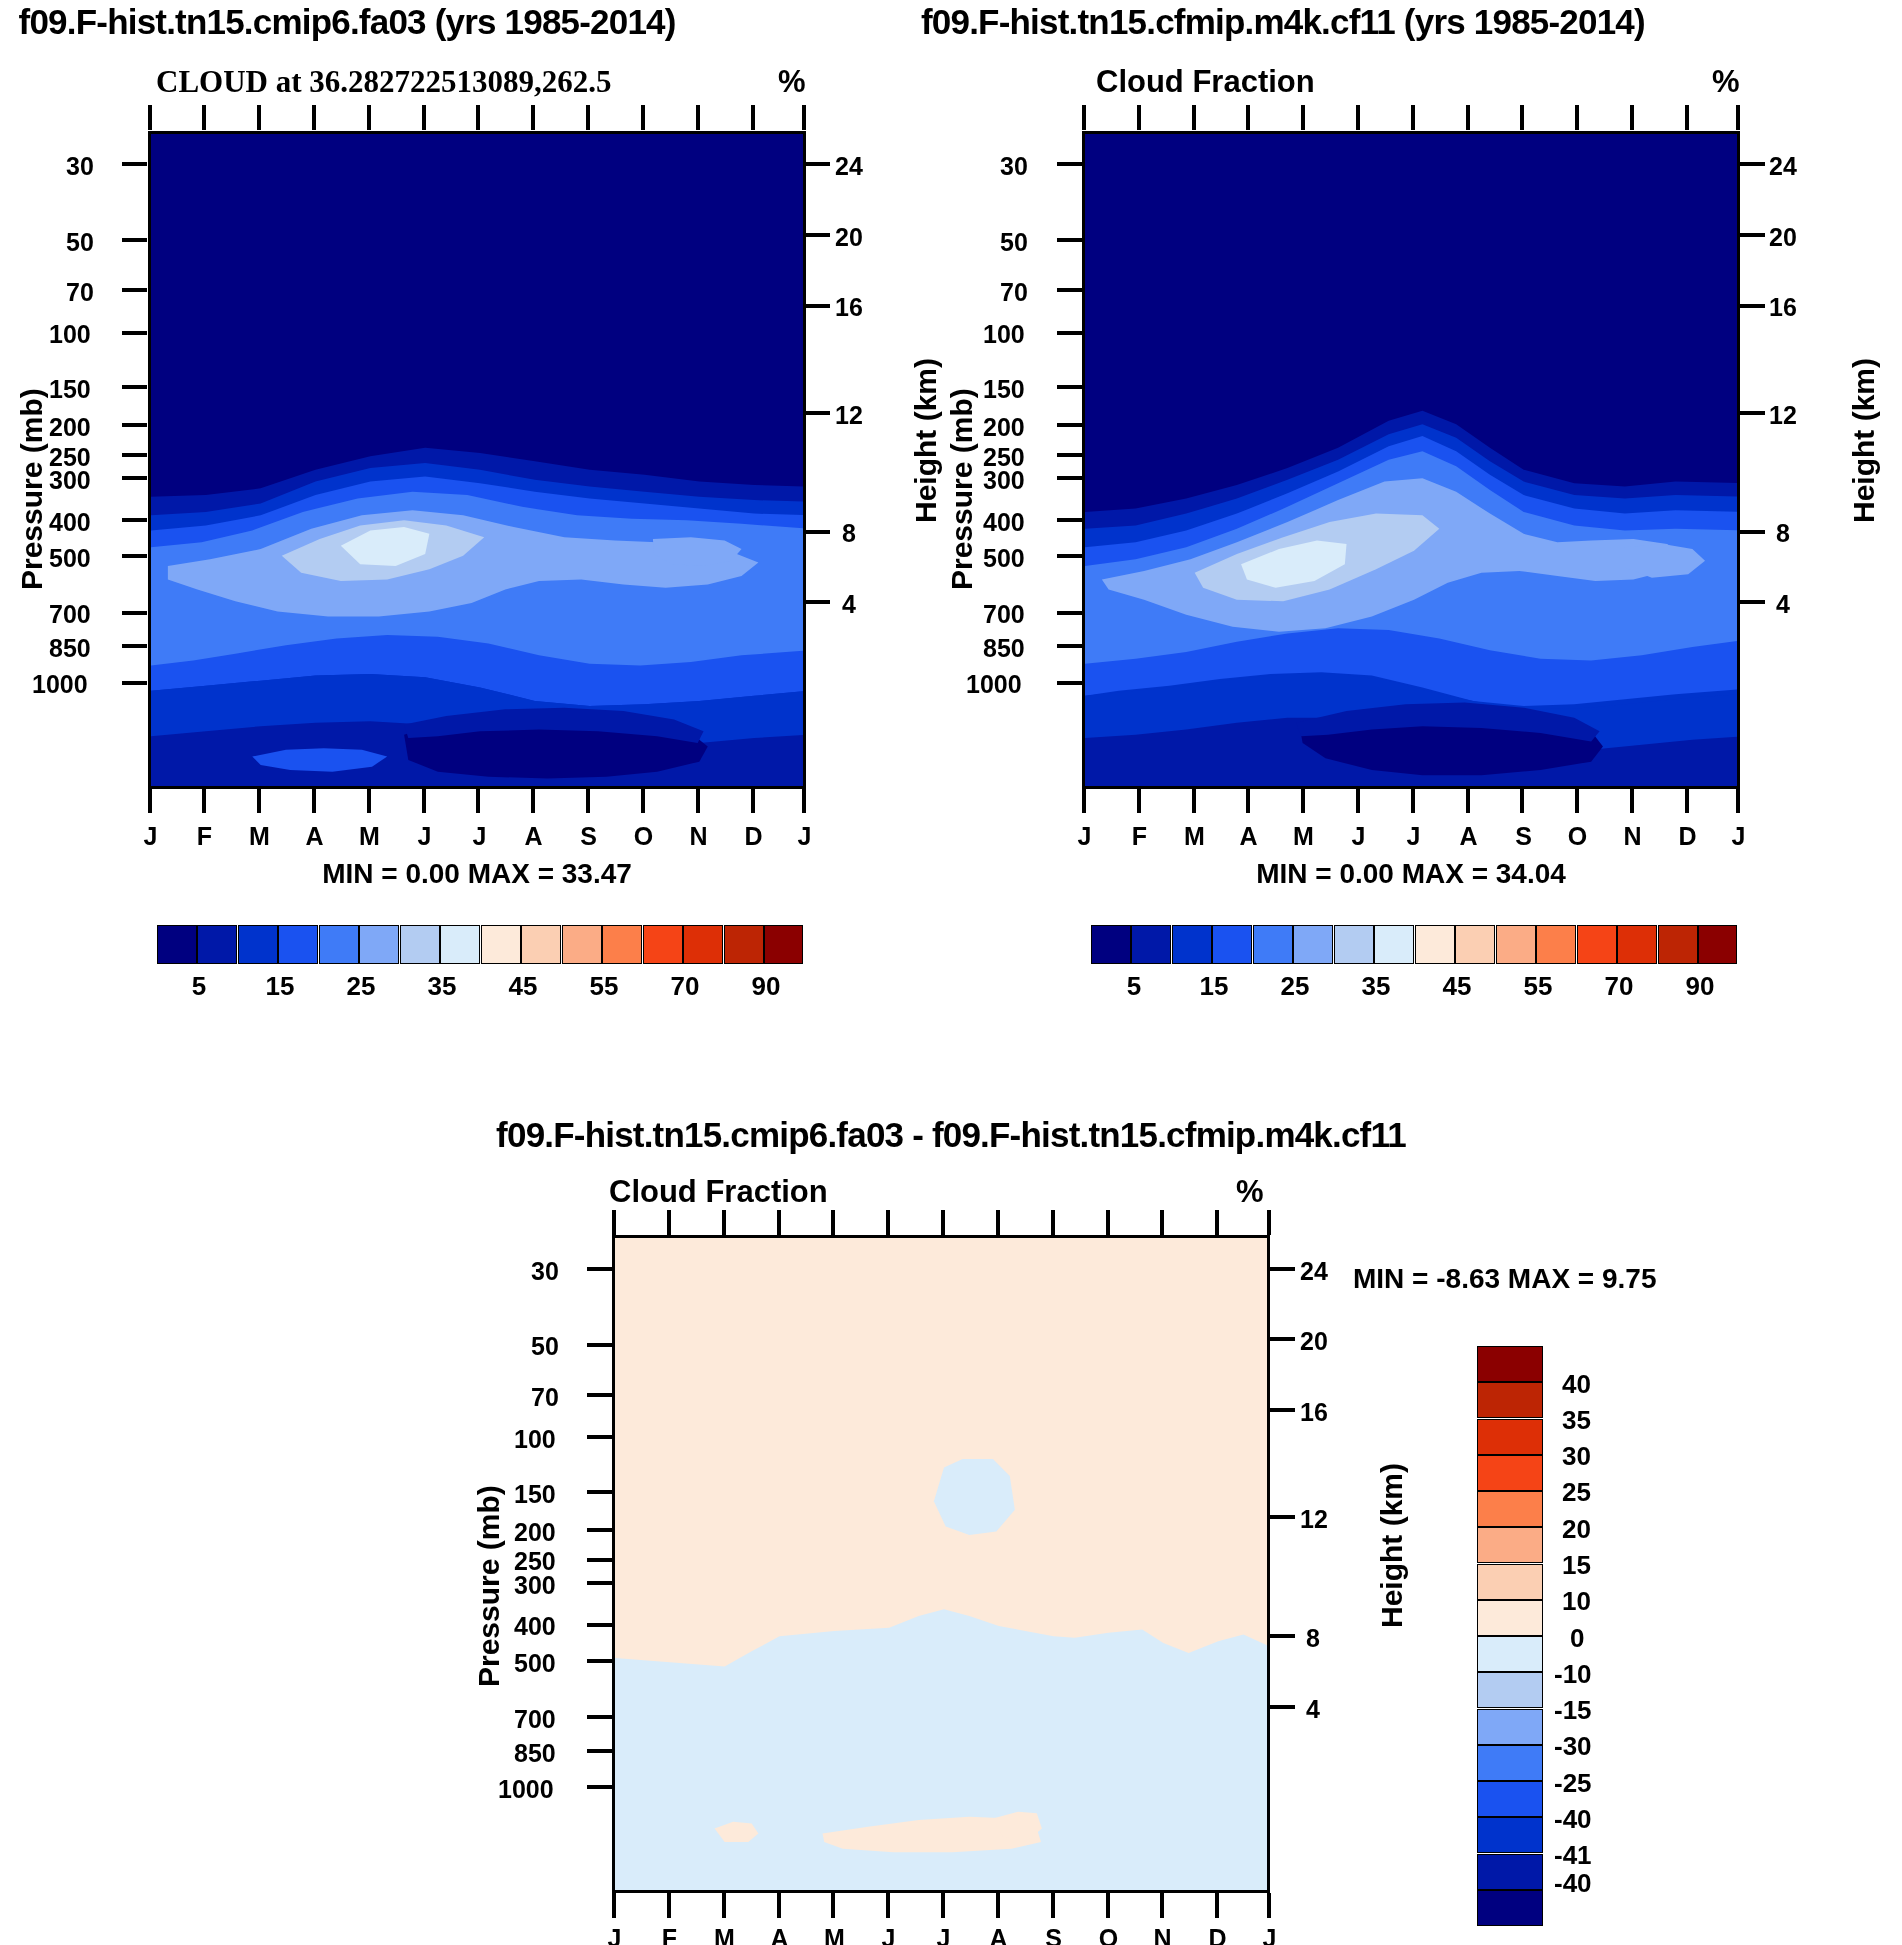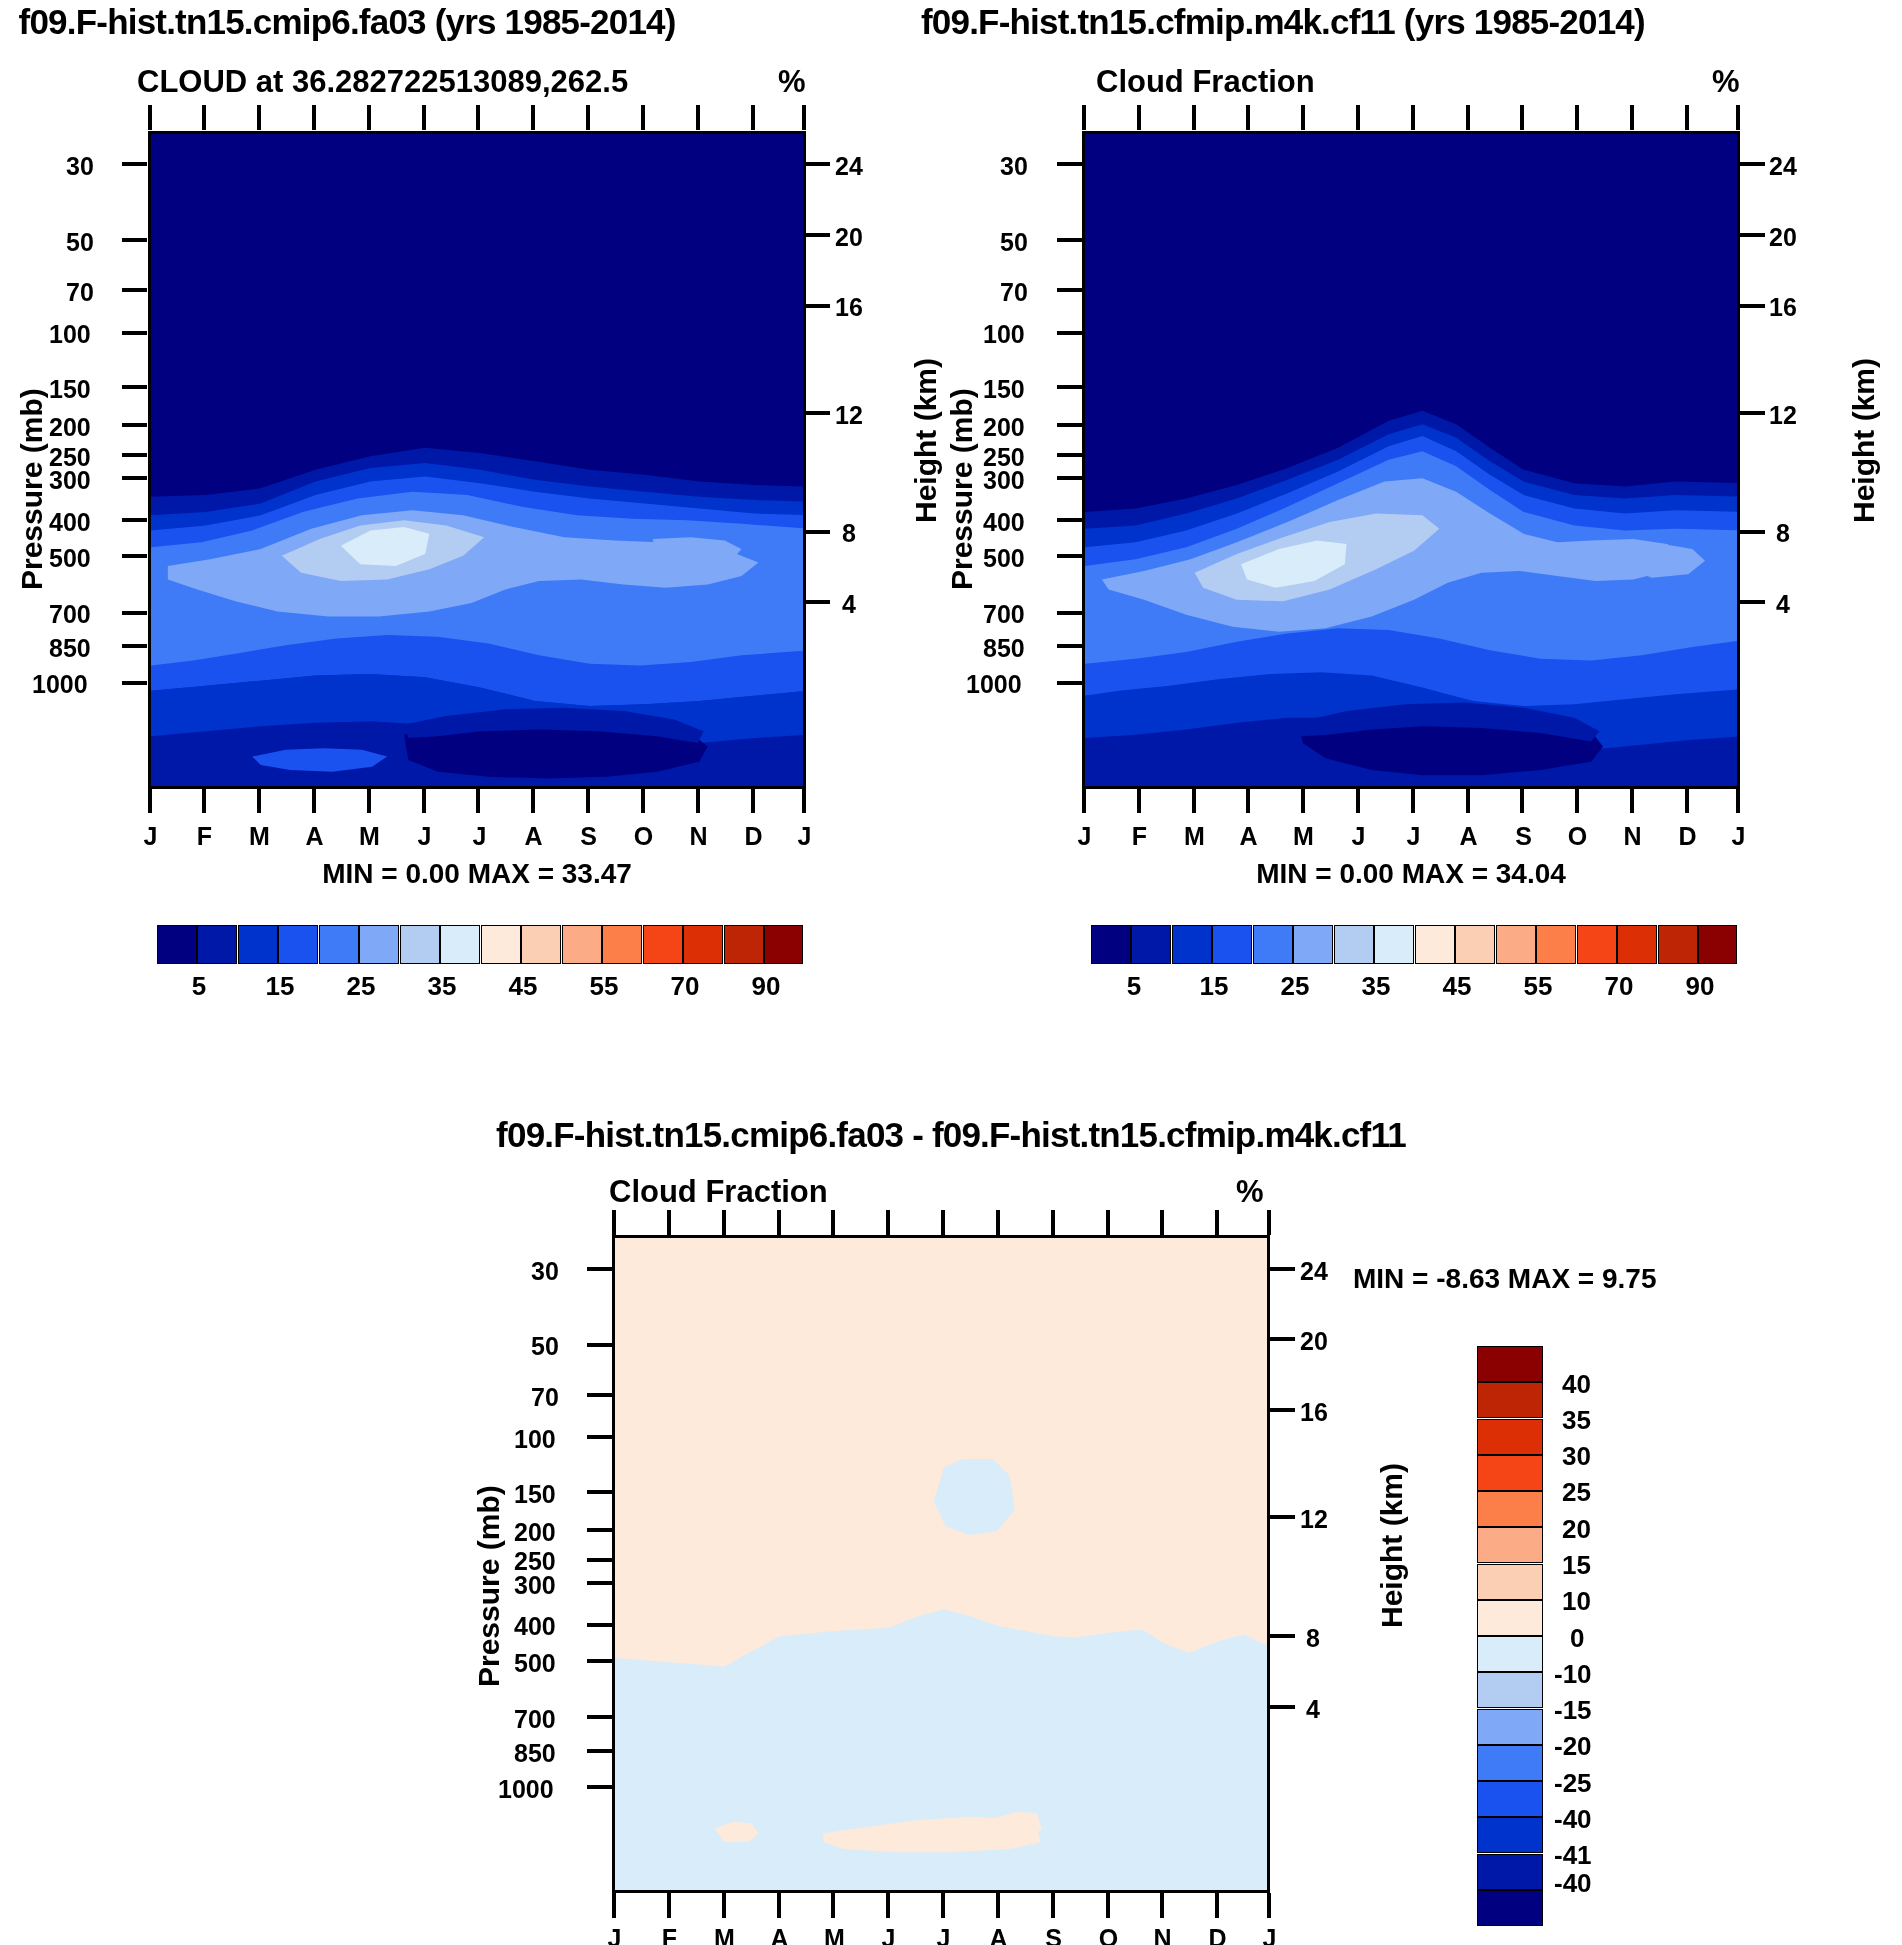--- a/index.html
+++ b/index.html
@@ -18,21 +18,21 @@
   .frame{position:absolute;border:3.4px solid #000;box-sizing:border-box;overflow:hidden;background:#fff;}
   .frame svg{display:block;position:absolute;left:0;top:0;}
   .tick{position:absolute;background:#000;}
   .cbcell{position:absolute;box-sizing:border-box;border:1.7px solid #000;}
   .cbwrap{position:absolute;}
 </style>
 </head>
 <body>
 
 <div class="abs ttl" style="left:18.6px;top:1.7px;">f09.F-hist.tn15.cmip6.fa03 (yrs 1985-2014)</div>
-<div class="abs subttl" style="left:137px;top:64px;">CLOUD at 36.282722513089,262.5</div>
+<div class="abs subttl" style="left:156px;top:64px;font-family:Liberation Serif, serif;">CLOUD at 36.282722513089,262.5</div>
 <div class="abs subttl" style="left:778px;top:64px;">%</div>
 
 <div class="abs" style="left:15px;top:590px;">
   <span class="vaxt" style="display:inline-block;transform:rotate(-90deg);">Pressure (mb)</span>
 </div>
 <div class="abs" style="left:909px;top:523px;">
   <span class="vaxt" style="display:inline-block;transform:rotate(-90deg);">Height (km)</span>
 </div>
 
 <div class="frame" style="left:148px;top:131px;width:658px;height:658px;">
@@ -494,19 +494,19 @@
   <div class="abs cblbl" style="left:1562px;top:1369px;">40</div>
   <div class="abs cblbl" style="left:1562px;top:1405px;">35</div>
   <div class="abs cblbl" style="left:1562px;top:1441px;">30</div>
   <div class="abs cblbl" style="left:1562px;top:1477px;">25</div>
   <div class="abs cblbl" style="left:1562px;top:1514px;">20</div>
   <div class="abs cblbl" style="left:1562px;top:1550px;">15</div>
   <div class="abs cblbl" style="left:1562px;top:1586px;">10</div>
   <div class="abs cblbl" style="left:1570px;top:1623px;">0</div>
   <div class="abs cblbl" style="left:1554px;top:1659px;">-10</div>
   <div class="abs cblbl" style="left:1554px;top:1695px;">-15</div>
-  <div class="abs cblbl" style="left:1554px;top:1731px;">-20</div>
+  <div class="abs cblbl" style="left:1554px;top:1731px;">-30</div>
   <div class="abs cblbl" style="left:1554px;top:1768px;">-25</div>
   <div class="abs cblbl" style="left:1554px;top:1804px;">-40</div>
   <div class="abs cblbl" style="left:1554px;top:1840px;">-41</div>
   <div class="abs cblbl" style="left:1554px;top:1868px;">-40</div>
 </div>
 
 
 </body></html>

